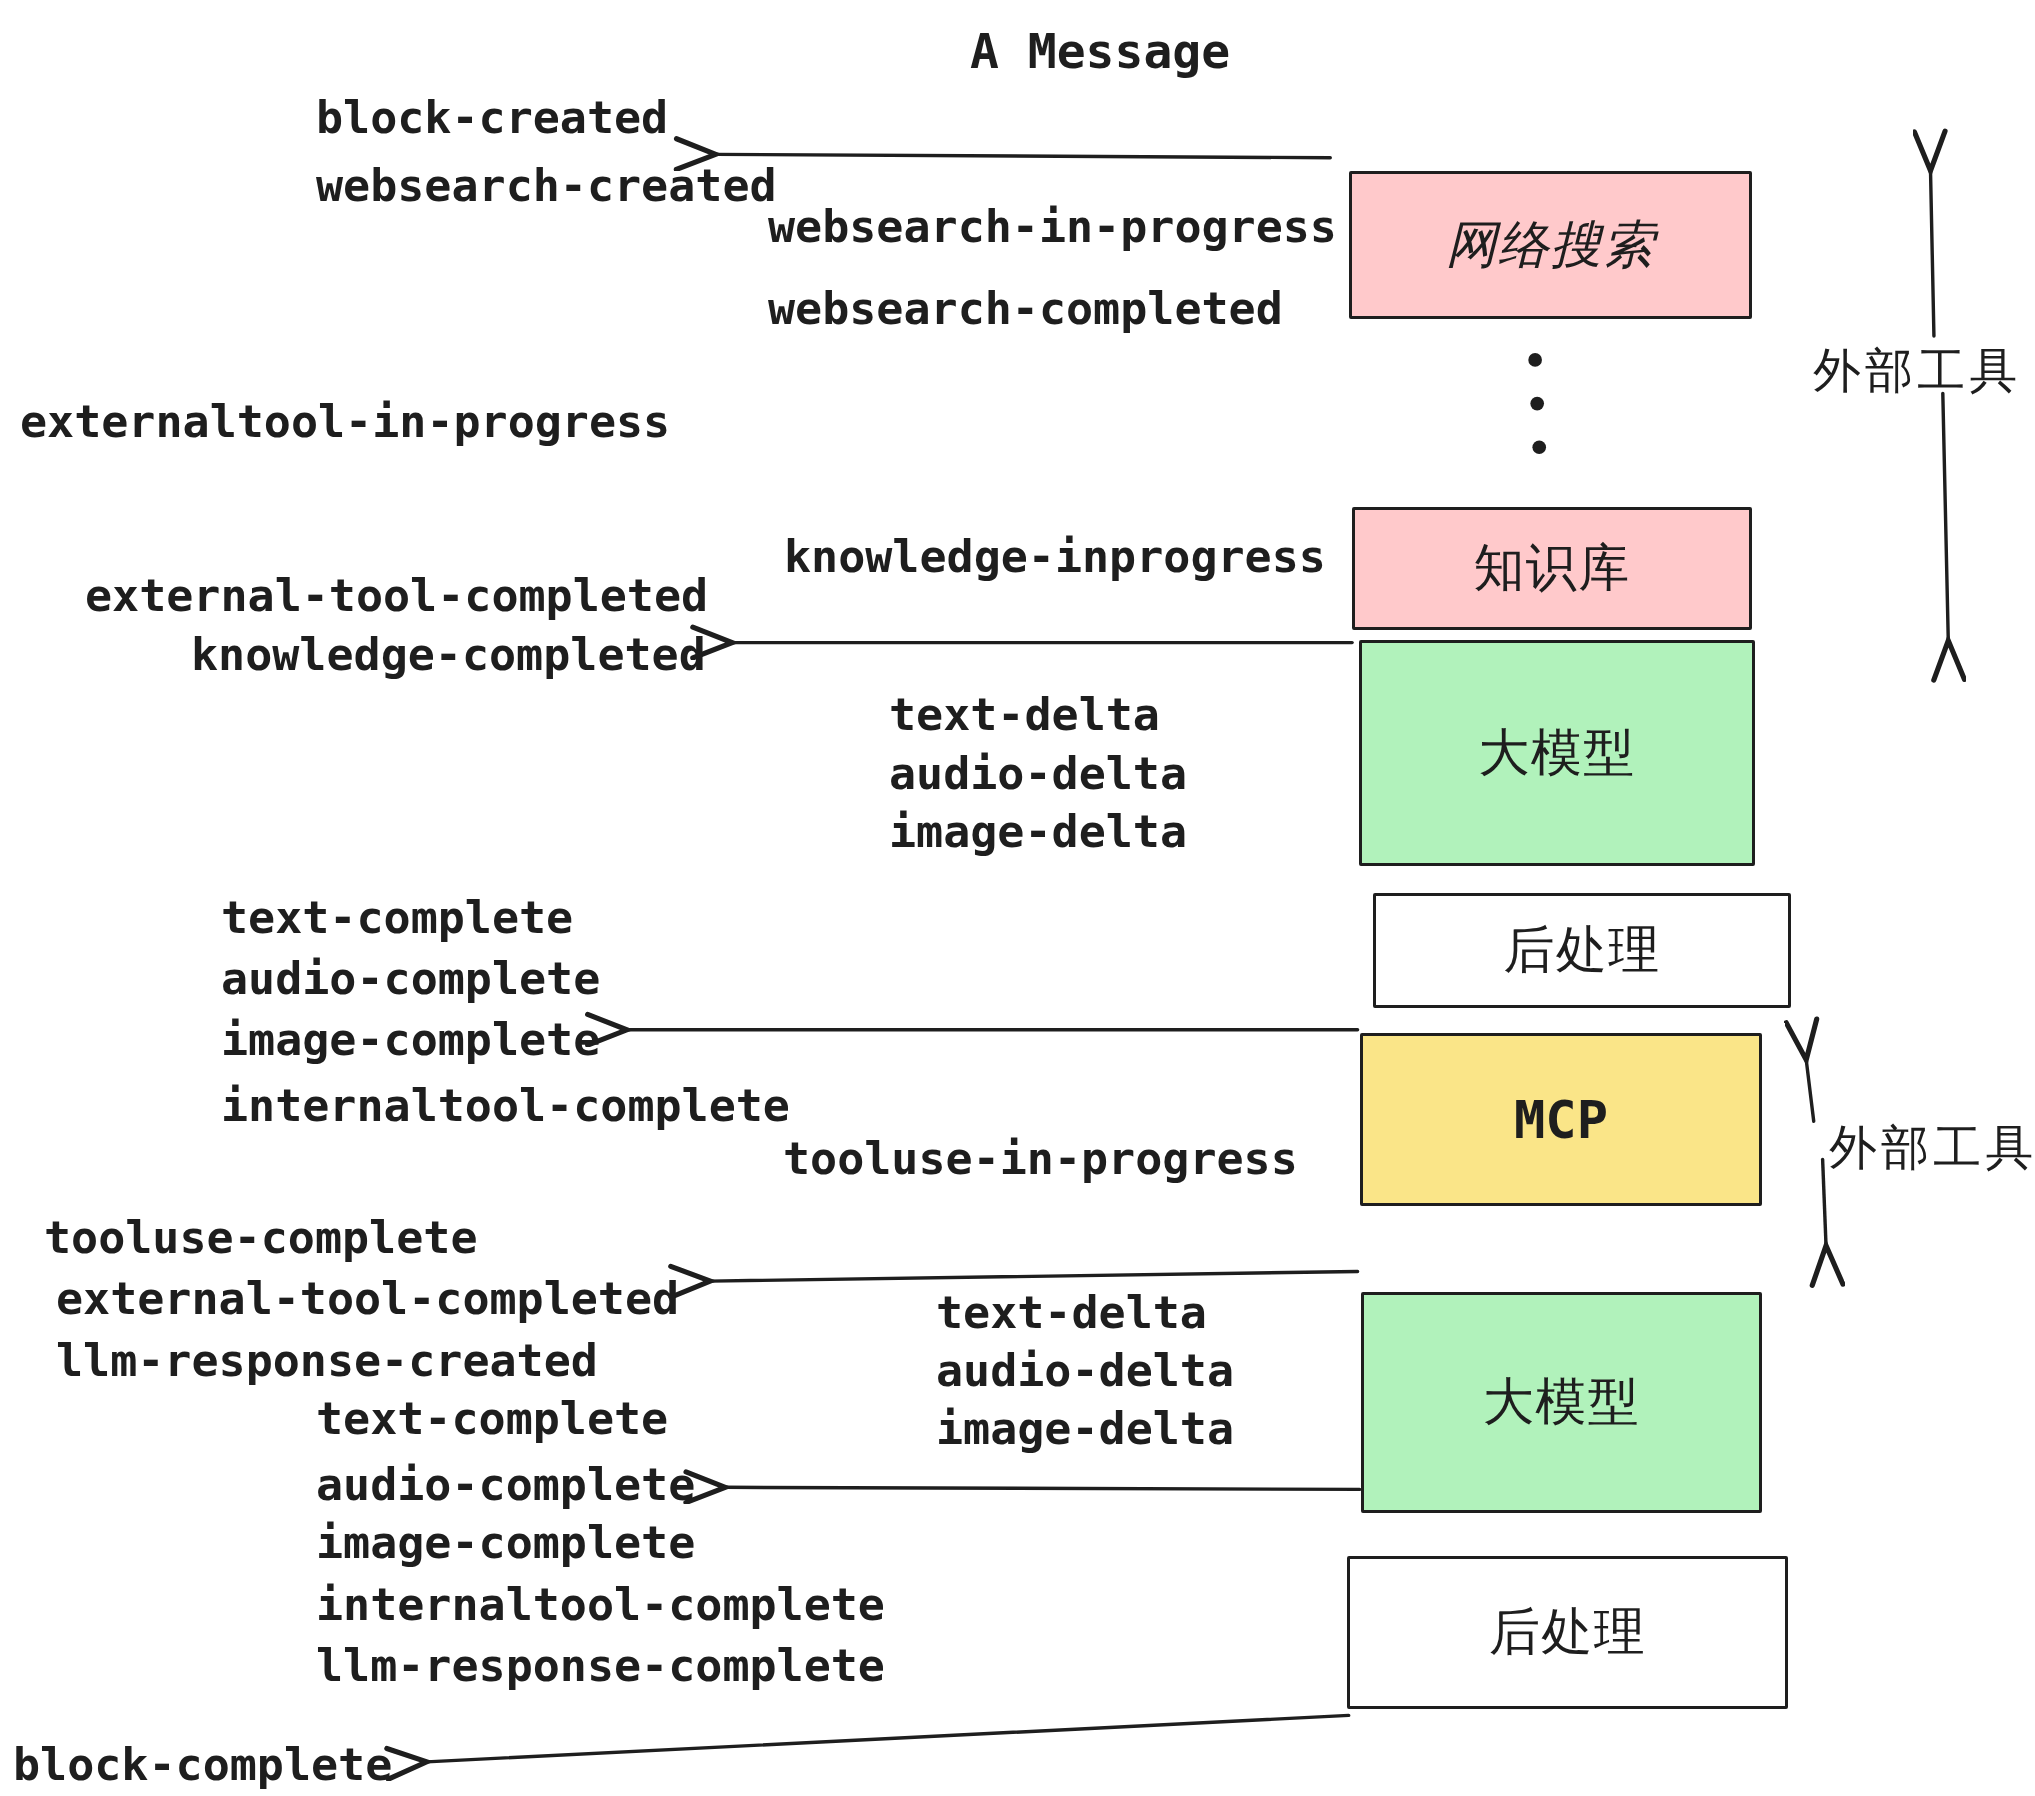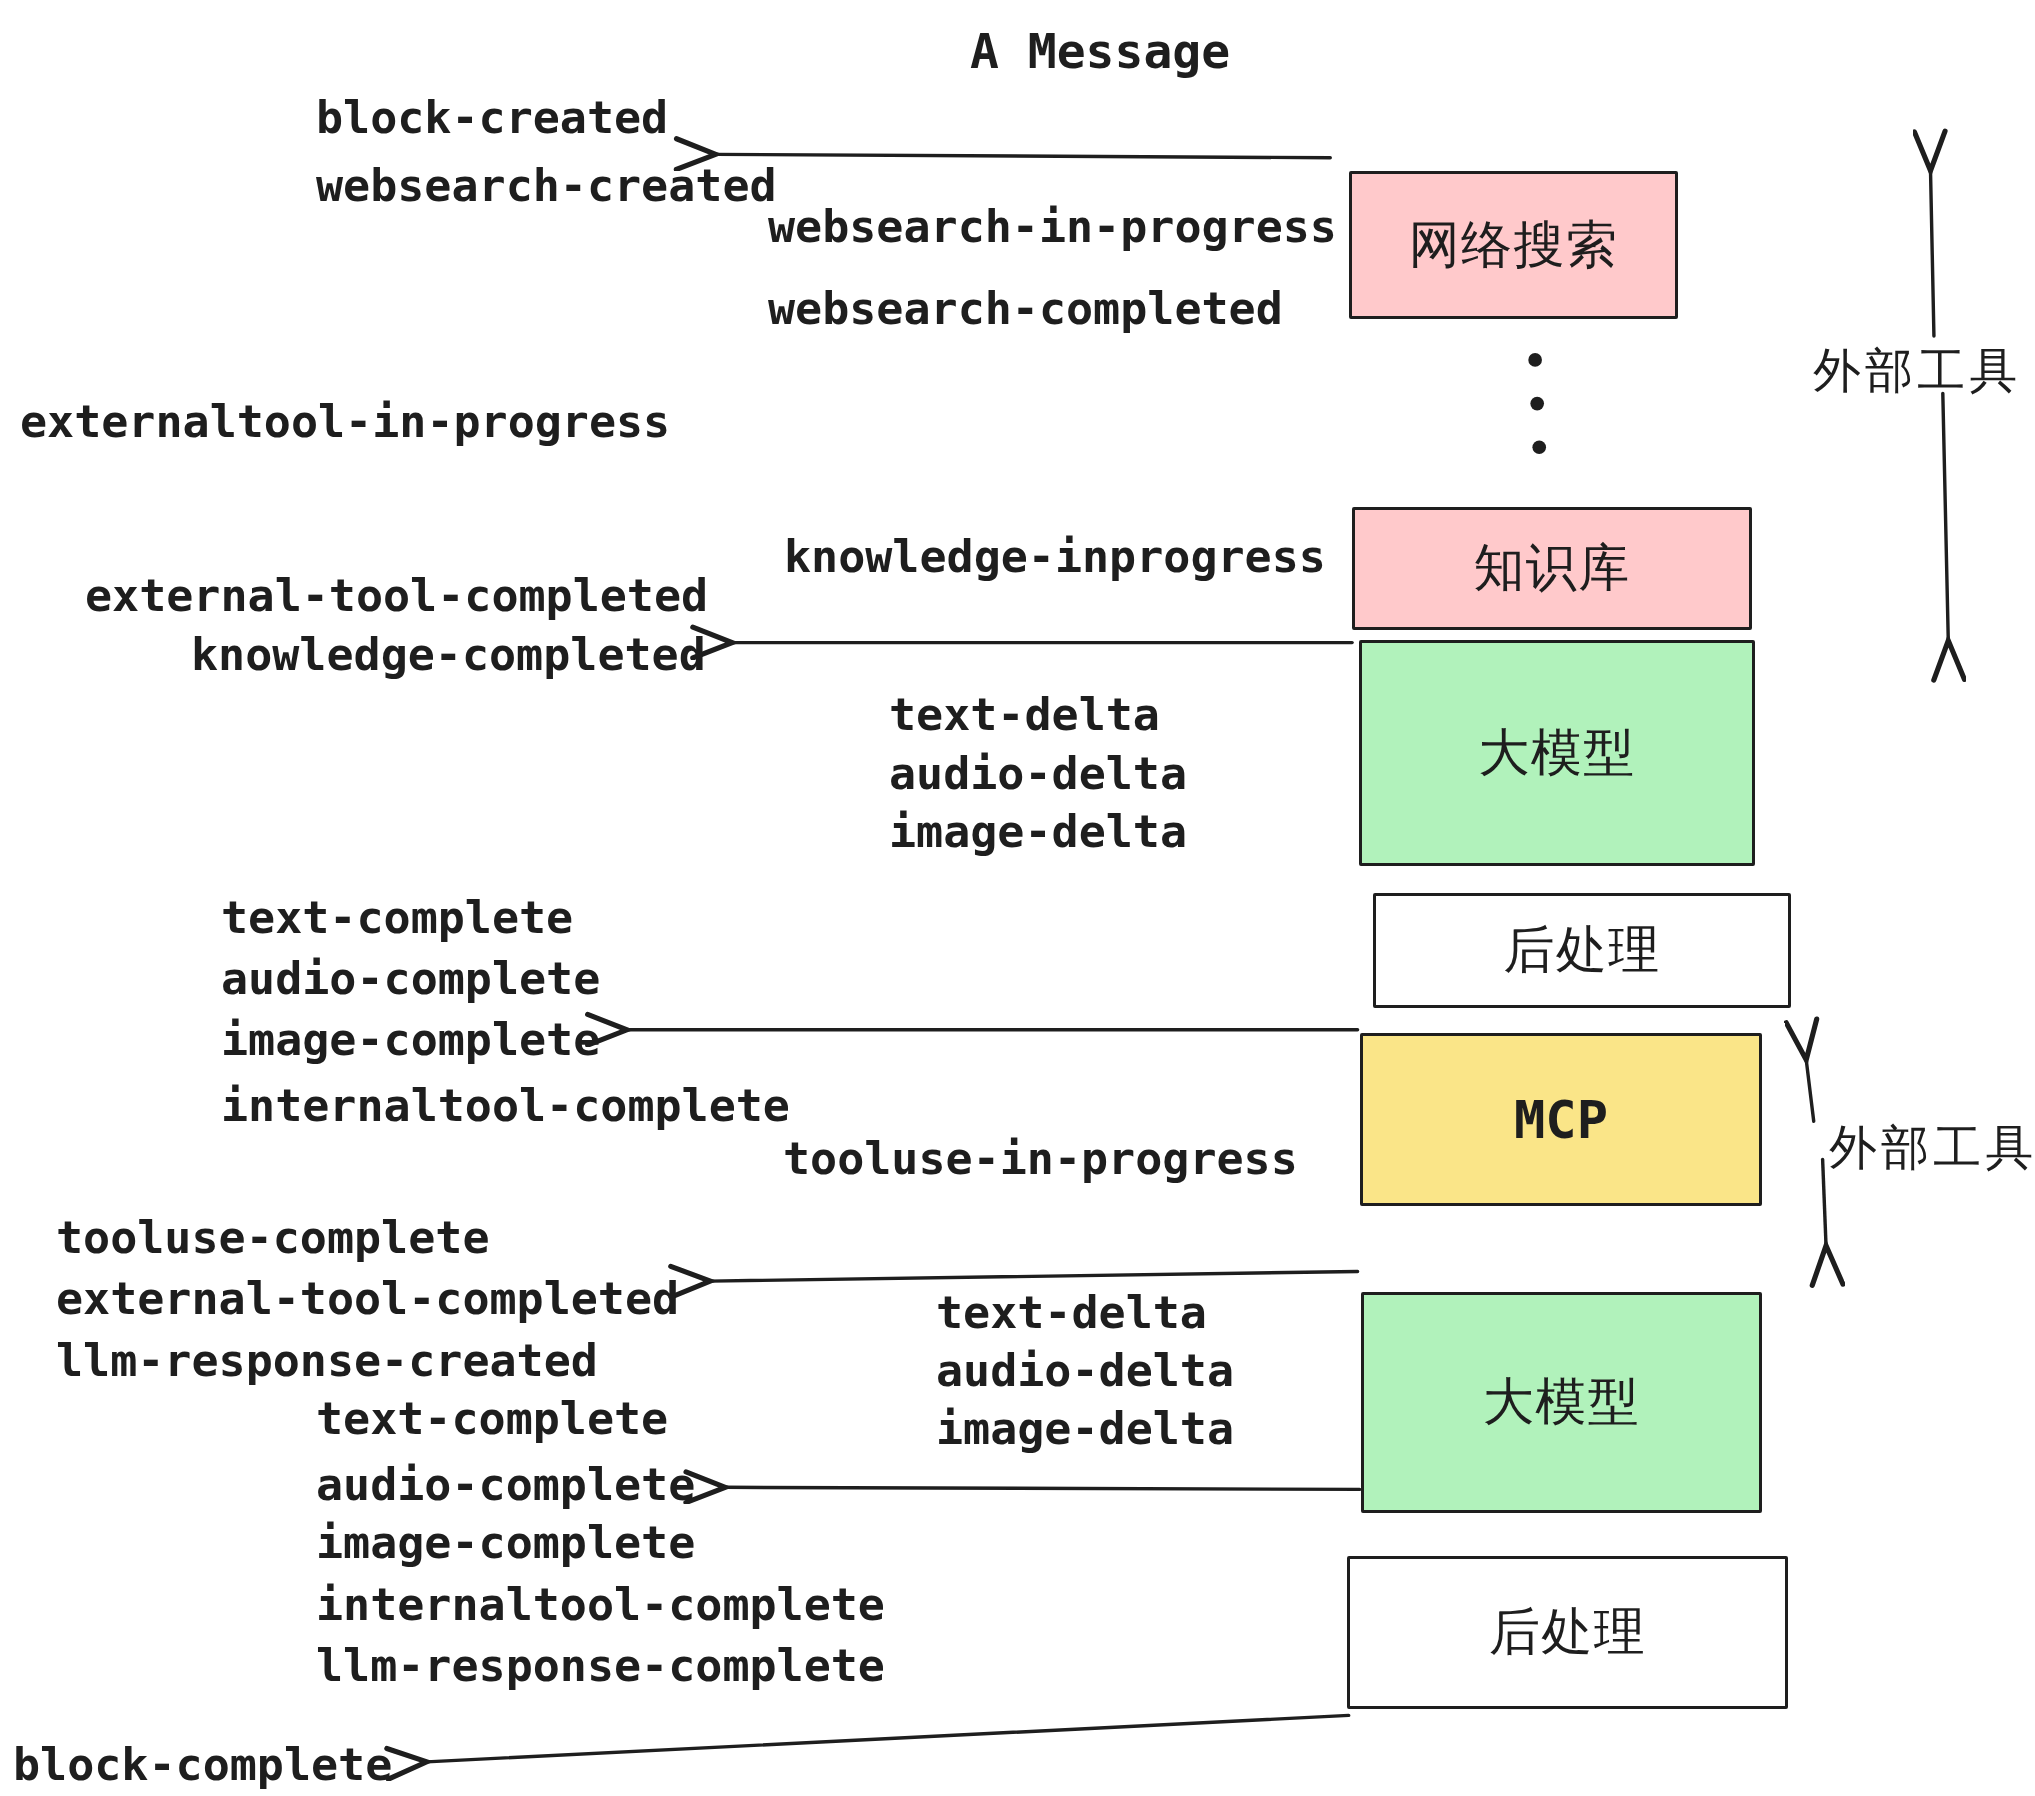--- a/index.html
+++ b/index.html
@@ -110,34 +110,34 @@
   <div class="evt" style="left:85px; top:571px;">external-tool-completed</div>
   <div class="evt" style="left:191px; top:630px;">knowledge-completed</div>
   <div class="evt" style="left:889px; top:690px;">text-delta</div>
   <div class="evt" style="left:889px; top:749px;">audio-delta</div>
   <div class="evt" style="left:889px; top:807px;">image-delta</div>
   <div class="evt" style="left:221px; top:893px;">text-complete</div>
   <div class="evt" style="left:221px; top:954px;">audio-complete</div>
   <div class="evt" style="left:221px; top:1015px;">image-complete</div>
   <div class="evt" style="left:221px; top:1081px;">internaltool-complete</div>
   <div class="evt" style="left:783px; top:1134px;">tooluse-in-progress</div>
-  <div class="evt" style="left:56px; top:1213px;text-align:right;">tooluse-complete</div>
+  <div class="evt" style="left:44px; top:1213px;text-align:right;">tooluse-complete</div>
   <div class="evt" style="left:56px; top:1274px;">external-tool-completed</div>
   <div class="evt" style="left:56px; top:1336px;">llm-response-created</div>
   <div class="evt" style="left:936px; top:1288px;">text-delta</div>
   <div class="evt" style="left:936px; top:1346px;">audio-delta</div>
   <div class="evt" style="left:936px; top:1404px;">image-delta</div>
   <div class="evt" style="left:316px; top:1394px;">text-complete</div>
   <div class="evt" style="left:316px; top:1460px;">audio-complete</div>
   <div class="evt" style="left:316px; top:1518px;">image-complete</div>
   <div class="evt" style="left:316px; top:1580px;">internaltool-complete</div>
   <div class="evt" style="left:13px; top:1740px;">block-complete</div>
   <div class="evt" style="left:316px; top:1641px;">llm-response-complete</div>
 
-  <div class="box" style="left: 1349px; top: 171px; width: 329px; height: 148px; background-color: rgb(255, 201, 203);">
+  <div class="box" style="left: 1349px; top: 171px; width: 403px; height: 148px; background-color: rgb(255, 201, 203); font-style: italic;">
     <span class="lbl">网络搜索</span>
   </div>
 
   <div class="box" style="left: 1352px; top: 507px; width: 400px; height: 123px; background-color: rgb(255, 201, 203);">
     <span class="lbl">知识库</span>
   </div>
 
   <div class="box" style="left: 1359px; top: 640px; width: 396px; height: 226px; background-color: rgb(177, 242, 187);">
     <span class="lbl">大模型</span>
   </div>

